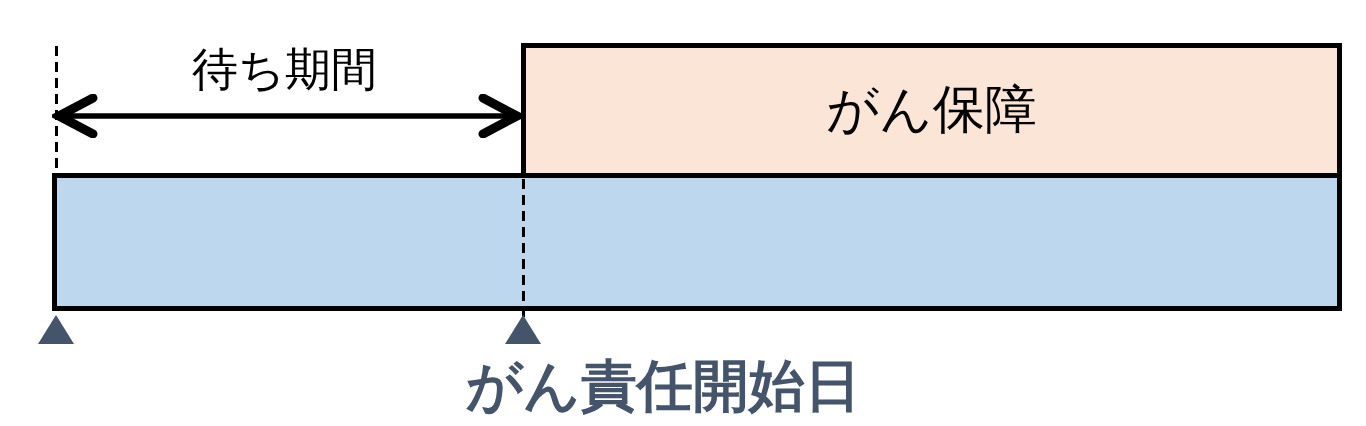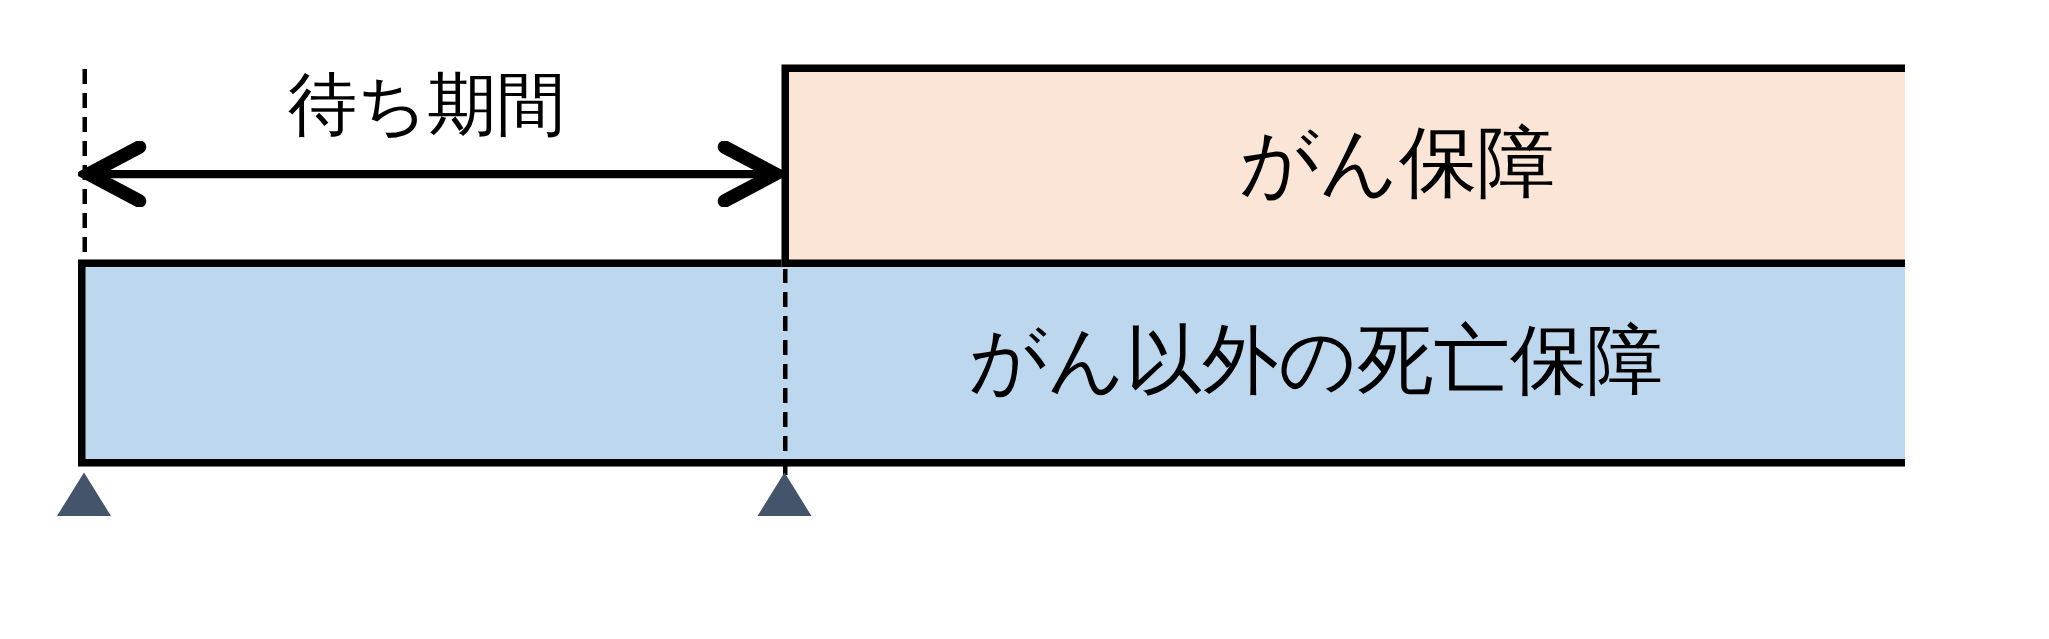--- a/index.html
+++ b/index.html
@@ -1,18 +1,18 @@
 <!DOCTYPE html>
 <html style="--background: #FFFFFF; --cancer-box-fill: #FBE5D6; --death-box-fill: #BDD7EE; --box-border: #000000; --arrow: #000000; --diagram-text: #000000; --marker-fill: #44546A; --caption-text: #44546A;"><head>
 <meta charset="utf-8">
 <style>
   html, body { margin: 0; padding: 0; background: #ffffff; }
   .canvas {
     position: relative;
-    width: 1270px;
+    width: 1366px;
     height: 426px;
     background: var(--background, #fff);
     overflow: hidden;
     font-family: "Liberation Sans", sans-serif;
   }
   .box {
     position: absolute;
     box-sizing: border-box;
     border: 5px solid var(--box-border, #000);
   }
@@ -85,21 +85,21 @@
   <svg class="arrow-svg" width="472" height="44" viewBox="0 0 472 44">
     <path d="M12 22 H460" stroke-width="5.5"></path>
     <path d="M41 4 L7 22 L41 40" stroke-width="9" stroke-linecap="round" stroke-linejoin="miter"></path>
     <path d="M431 4 L465 22 L431 40" stroke-width="9" stroke-linecap="round" stroke-linejoin="miter"></path>
   </svg>
 
   <div class="label label-waiting">待ち期間</div>
 
   <div class="label label-cancer">がん保障</div>
 
-  <div class="label label-death">がん以外の死亡保障</div>
 
   <div class="marker-triangle tri-left"></div>
 
   <div class="marker-triangle tri-right"></div>
 
 
+  <div class="caption caption-liability">がん責任開始日</div>
 
 </div>
 
 </body></html>

